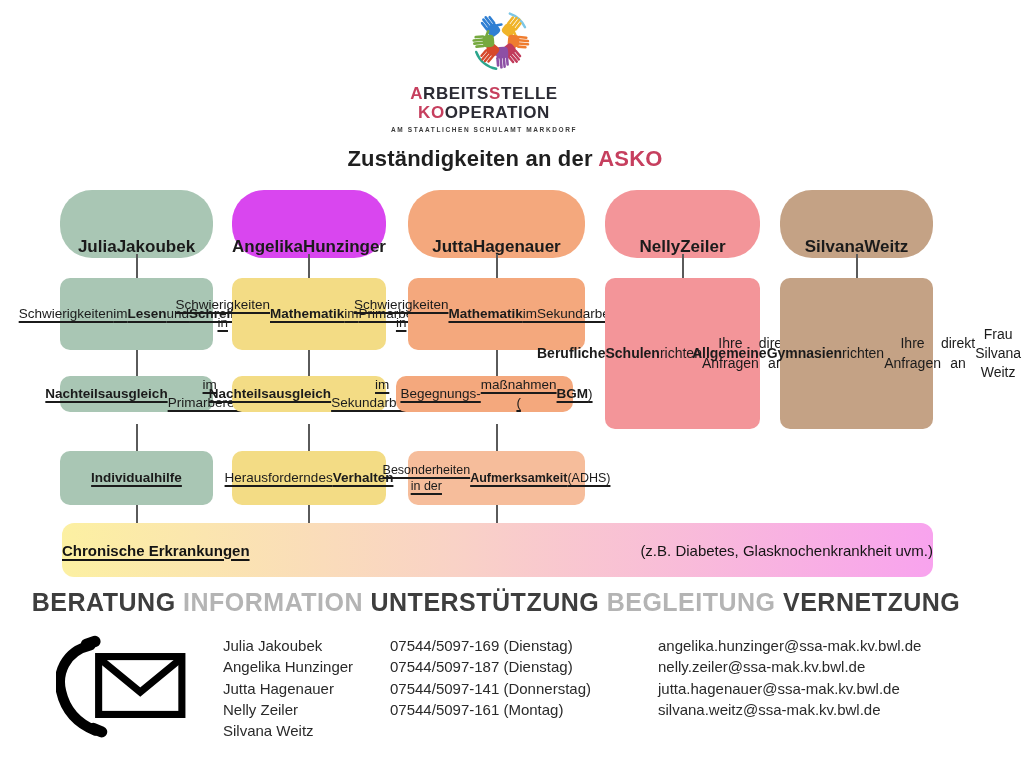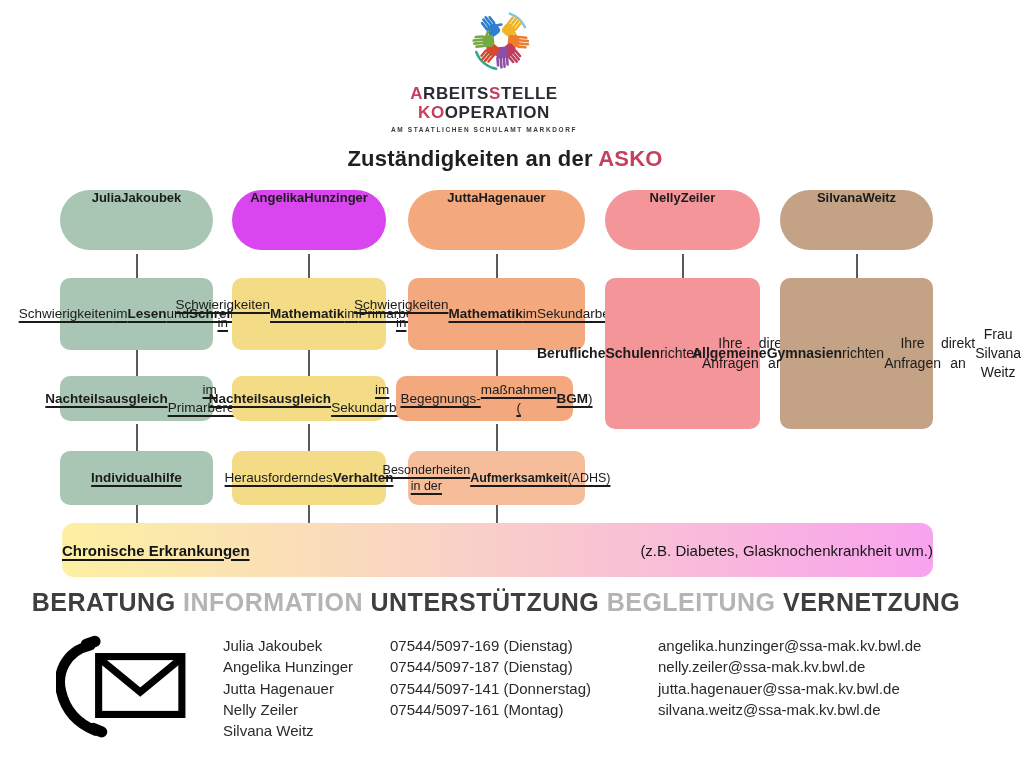--- a/index.html
+++ b/index.html
@@ -12,27 +12,27 @@
 
   
   .logo{position:absolute;left:458px;top:4px;width:86px;height:80px;}
   .brand{position:absolute;left:369px;top:84px;width:230px;text-align:center;}
   .brand-line{font-size:17px;font-weight:700;letter-spacing:0.6px;color:#2b2b34;line-height:19px;}
   .brand-sub{margin-top:4px;font-size:6.5px;font-weight:700;letter-spacing:1.6px;color:#3a3a3a;}
   .page-title{position:absolute;left:0;top:146px;width:1010px;text-align:center;
     font-size:22px;font-weight:700;color:#1f1f1f;letter-spacing:0.2px;}
 
   
-  .pill{position:absolute;top:190px;height:60px;border-radius:32px;
-    display:flex;align-items:flex-start;justify-content:center;text-align:center;
-    font-weight:700;font-size:13px;line-height:1.3;color:#1b1b1b;}
+  .pill{position:absolute;top:190px;height:68px;border-radius:32px;
+    display:flex;align-items:flex-end;justify-content:center;text-align:center;
+    font-weight:700;font-size:17px;line-height:1.3;color:#1b1b1b;}
   .box{position:absolute;border-radius:10px;display:flex;align-items:center;justify-content:center;
     text-align:center;font-size:13.5px;line-height:1.32;padding:2px 6px;box-sizing:border-box;color:#1b1b1b;}
   .r1{top:278px;height:72px;}
-  .r2{top:376px;height:45px;padding-left:30px;}
+  .r2{top:376px;height:36px;padding-left:30px;}
   .r3{top:451px;height:54px;}
   .big{top:278px;height:151px;font-size:14px;line-height:1.38;}
   .small-text{font-size:12.5px;}
   .vline{position:absolute;width:1.5px;background:var(--connector,#5a5a5a);}
 
   .banner{position:absolute;left:62px;top:523px;width:871px;height:54px;border-radius:12px;
     display:flex;align-items:center;justify-content:space-between;font-size:15px;color:#141414;}
 
   .services{position:absolute;left:0;top:588px;width:992px;text-align:center;
     font-size:25px;font-weight:700;letter-spacing:0.5px;white-space:nowrap;}

